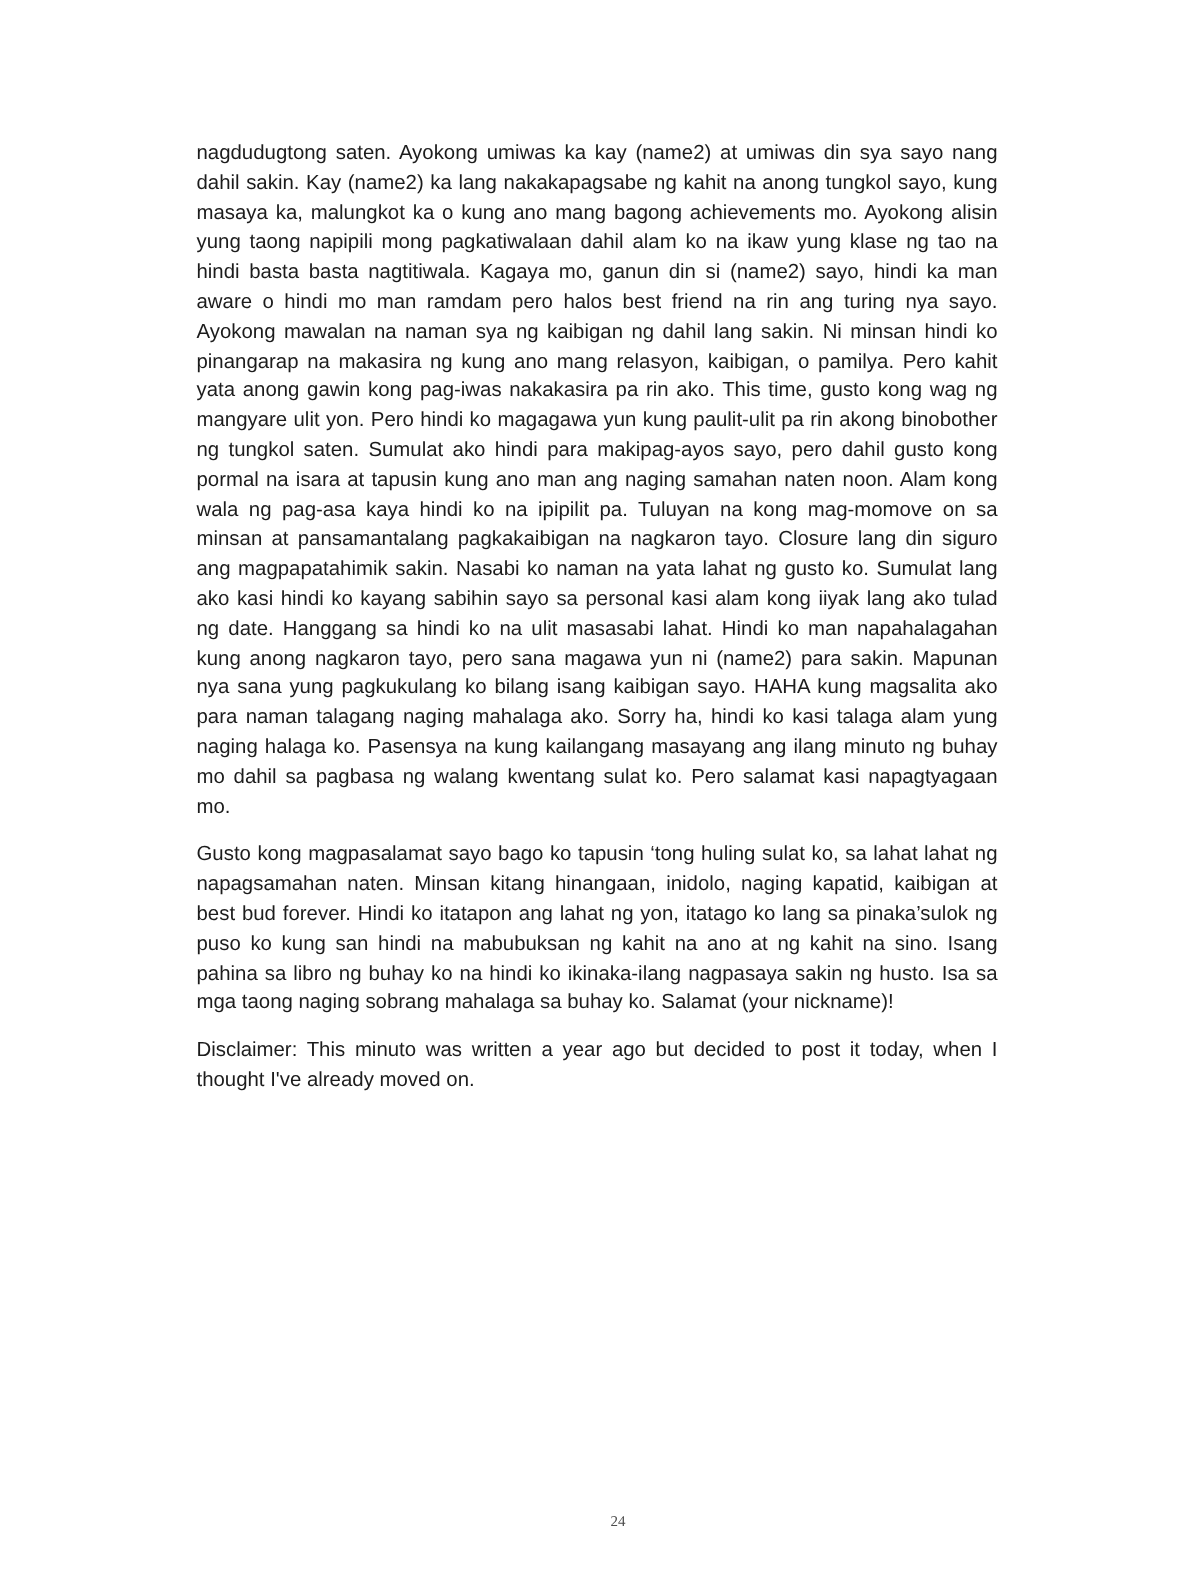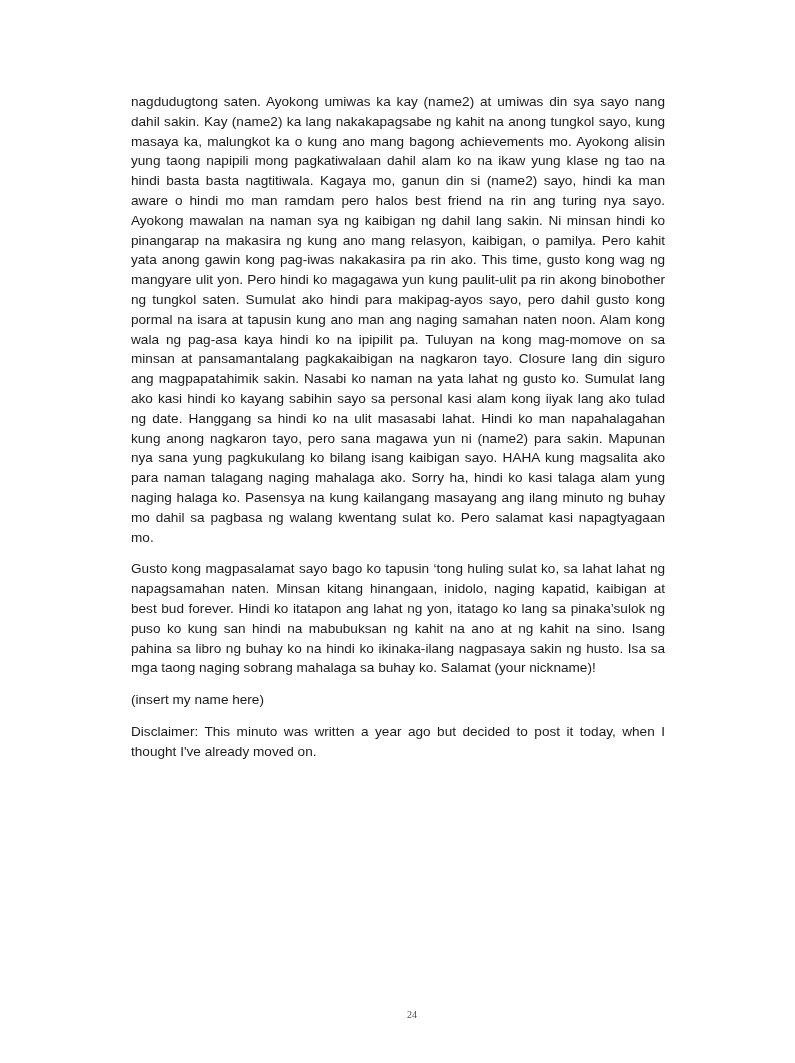--- a/index.html
+++ b/index.html
@@ -50,18 +50,17 @@
   }
 </style>
 </head>
 <body>
 
 <div class="page">
   <div class="content">
     <p class="para">nagdudugtong saten. Ayokong umiwas ka kay (name2) at umiwas din sya sayo nang dahil sakin. Kay (name2) ka lang nakakapagsabe ng kahit na anong tungkol sayo, kung masaya ka, malungkot ka o kung ano mang bagong achievements mo. Ayokong alisin yung taong napipili mong pagkatiwalaan dahil alam ko na ikaw yung klase ng tao na hindi basta basta nagtitiwala. Kagaya mo, ganun din si (name2) sayo, hindi ka man aware o hindi mo man ramdam pero halos best friend na rin ang turing nya sayo. Ayokong mawalan na naman sya ng kaibigan ng dahil lang sakin. Ni minsan hindi ko pinangarap na makasira ng kung ano mang relasyon, kaibigan, o pamilya. Pero kahit yata anong gawin kong pag-iwas nakakasira pa rin ako. This time, gusto kong wag ng mangyare ulit yon. Pero hindi ko magagawa yun kung paulit-ulit pa rin akong binobother ng tungkol saten. Sumulat ako hindi para makipag-ayos sayo, pero dahil gusto kong pormal na isara at tapusin kung ano man ang naging samahan naten noon. Alam kong wala ng pag-asa kaya hindi ko na ipipilit pa. Tuluyan na kong mag-momove on sa minsan at pansamantalang pagkakaibigan na nagkaron tayo. Closure lang din siguro ang magpapatahimik sakin. Nasabi ko naman na yata lahat ng gusto ko. Sumulat lang ako kasi hindi ko kayang sabihin sayo sa personal kasi alam kong iiyak lang ako tulad ng date. Hanggang sa hindi ko na ulit masasabi lahat. Hindi ko man napahalagahan kung anong nagkaron tayo, pero sana magawa yun ni (name2) para sakin. Mapunan nya sana yung pagkukulang ko bilang isang kaibigan sayo. HAHA kung magsalita ako para naman talagang naging mahalaga ako. Sorry ha, hindi ko kasi talaga alam yung naging halaga ko. Pasensya na kung kailangang masayang ang ilang minuto ng buhay mo dahil sa pagbasa ng walang kwentang sulat ko. Pero salamat kasi napagtyagaan mo.</p>
     <p class="para">Gusto kong magpasalamat sayo bago ko tapusin ‘tong huling sulat ko, sa lahat lahat ng napagsamahan naten. Minsan kitang hinangaan, inidolo, naging kapatid, kaibigan at best bud forever. Hindi ko itatapon ang lahat ng yon, itatago ko lang sa pinaka’sulok ng puso ko kung san hindi na mabubuksan ng kahit na ano at ng kahit na sino. Isang pahina sa libro ng buhay ko na hindi ko ikinaka-ilang nagpasaya sakin ng husto. Isa sa mga taong naging sobrang mahalaga sa buhay ko. Salamat (your nickname)!</p>
     <p class="para signoff">
-      <span class="line">(insert my name here)</span>
     </p>
     <p class="para">Disclaimer: This minuto was written a year ago but decided to post it today, when I thought I've already moved on.</p>
   </div>
   <div class="page-number">24</div>
 </div>
 
 </body></html>

